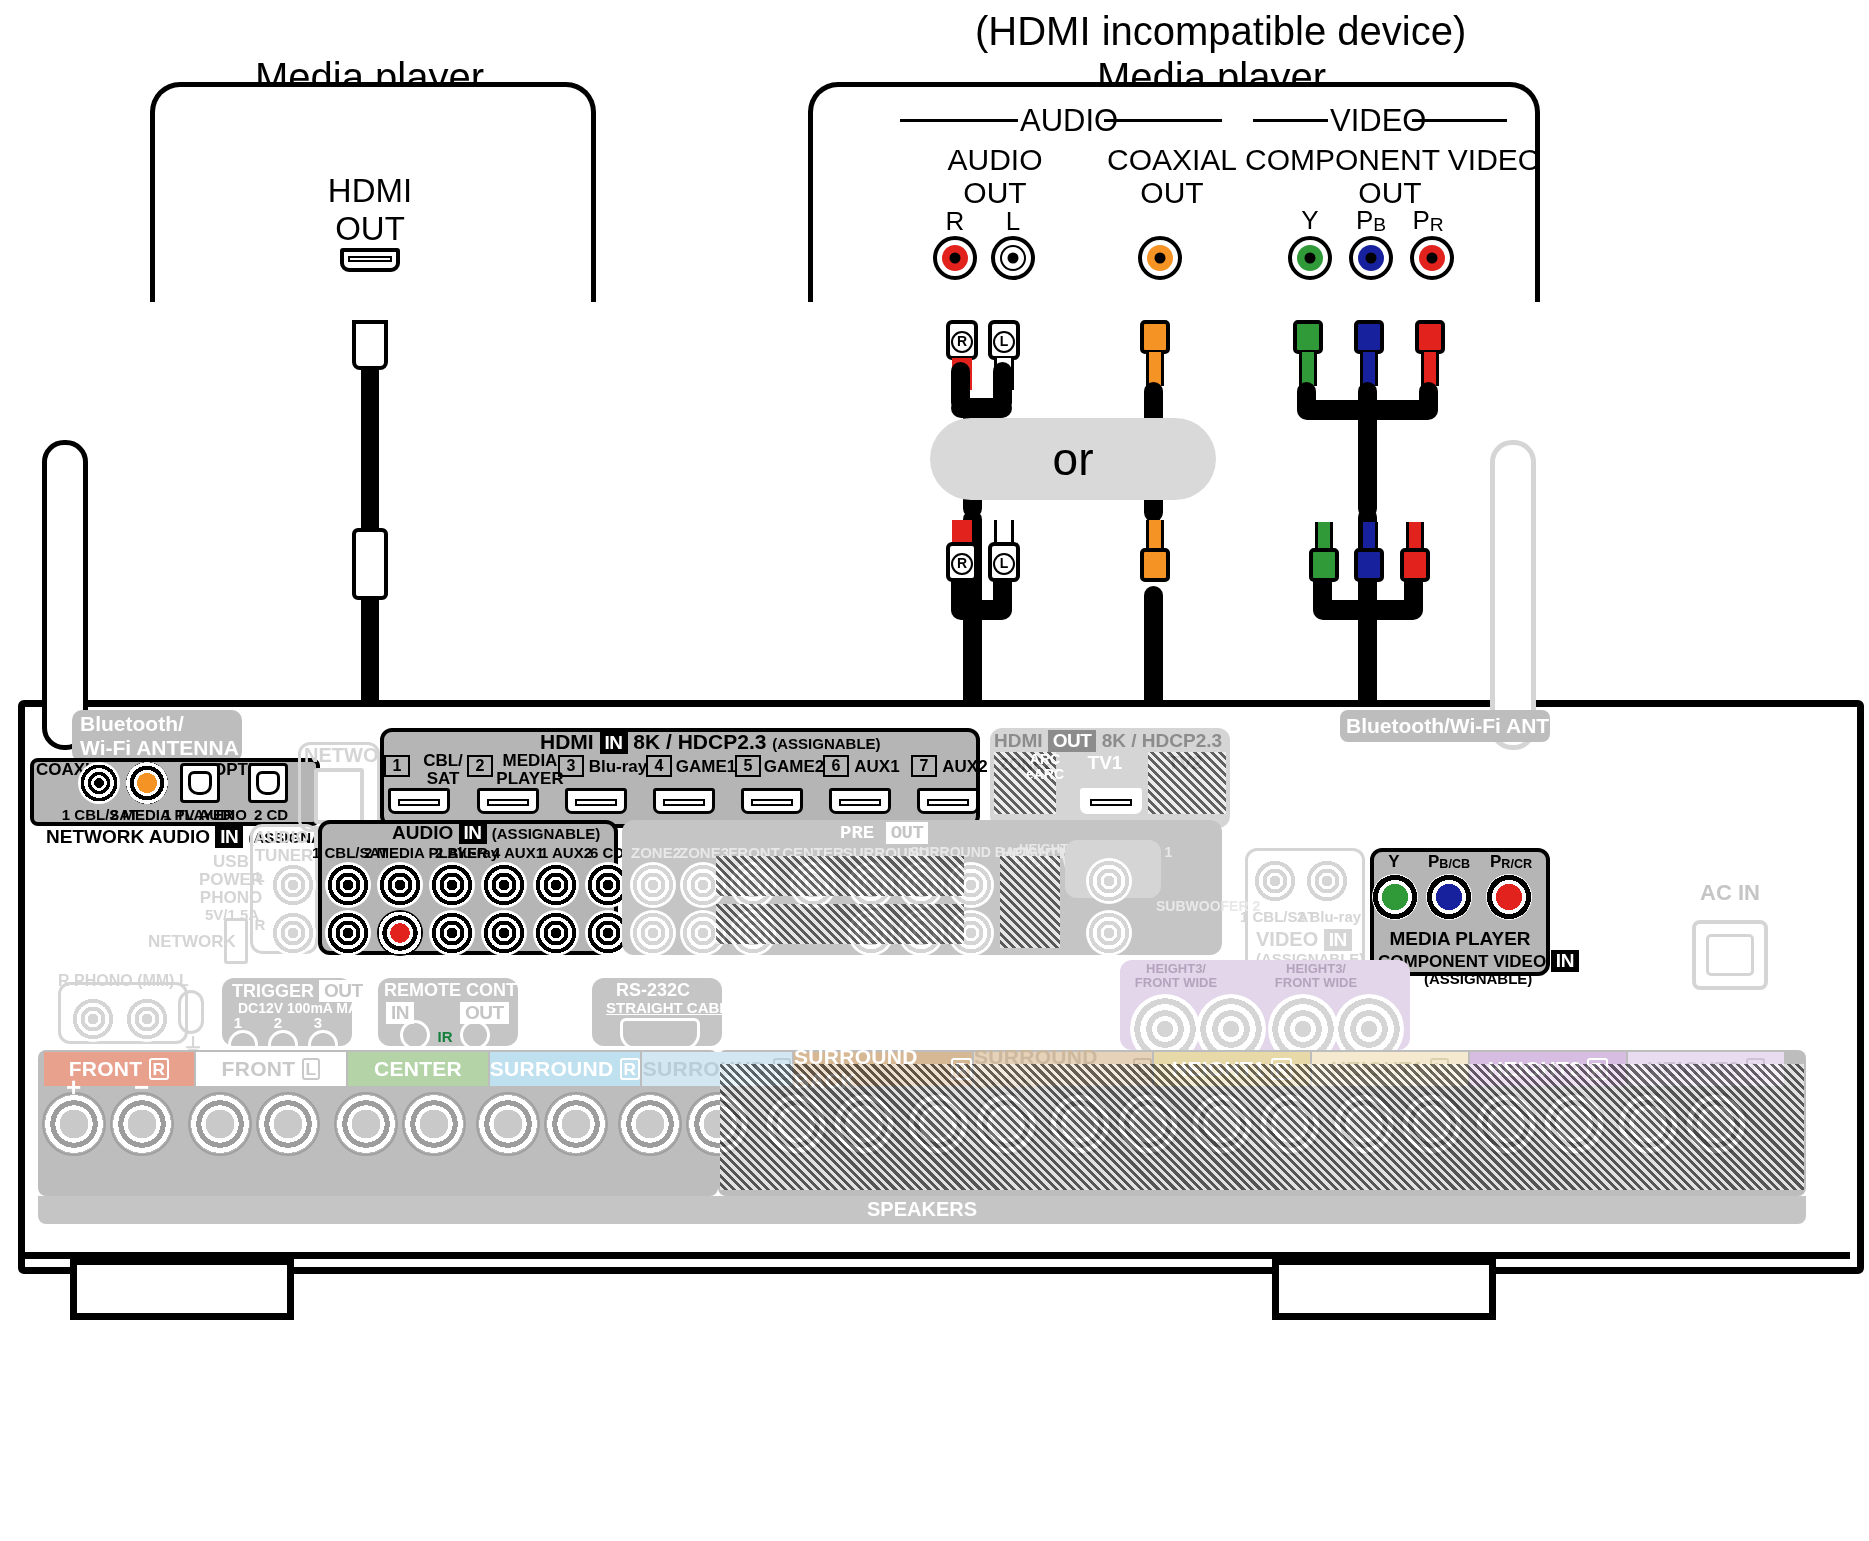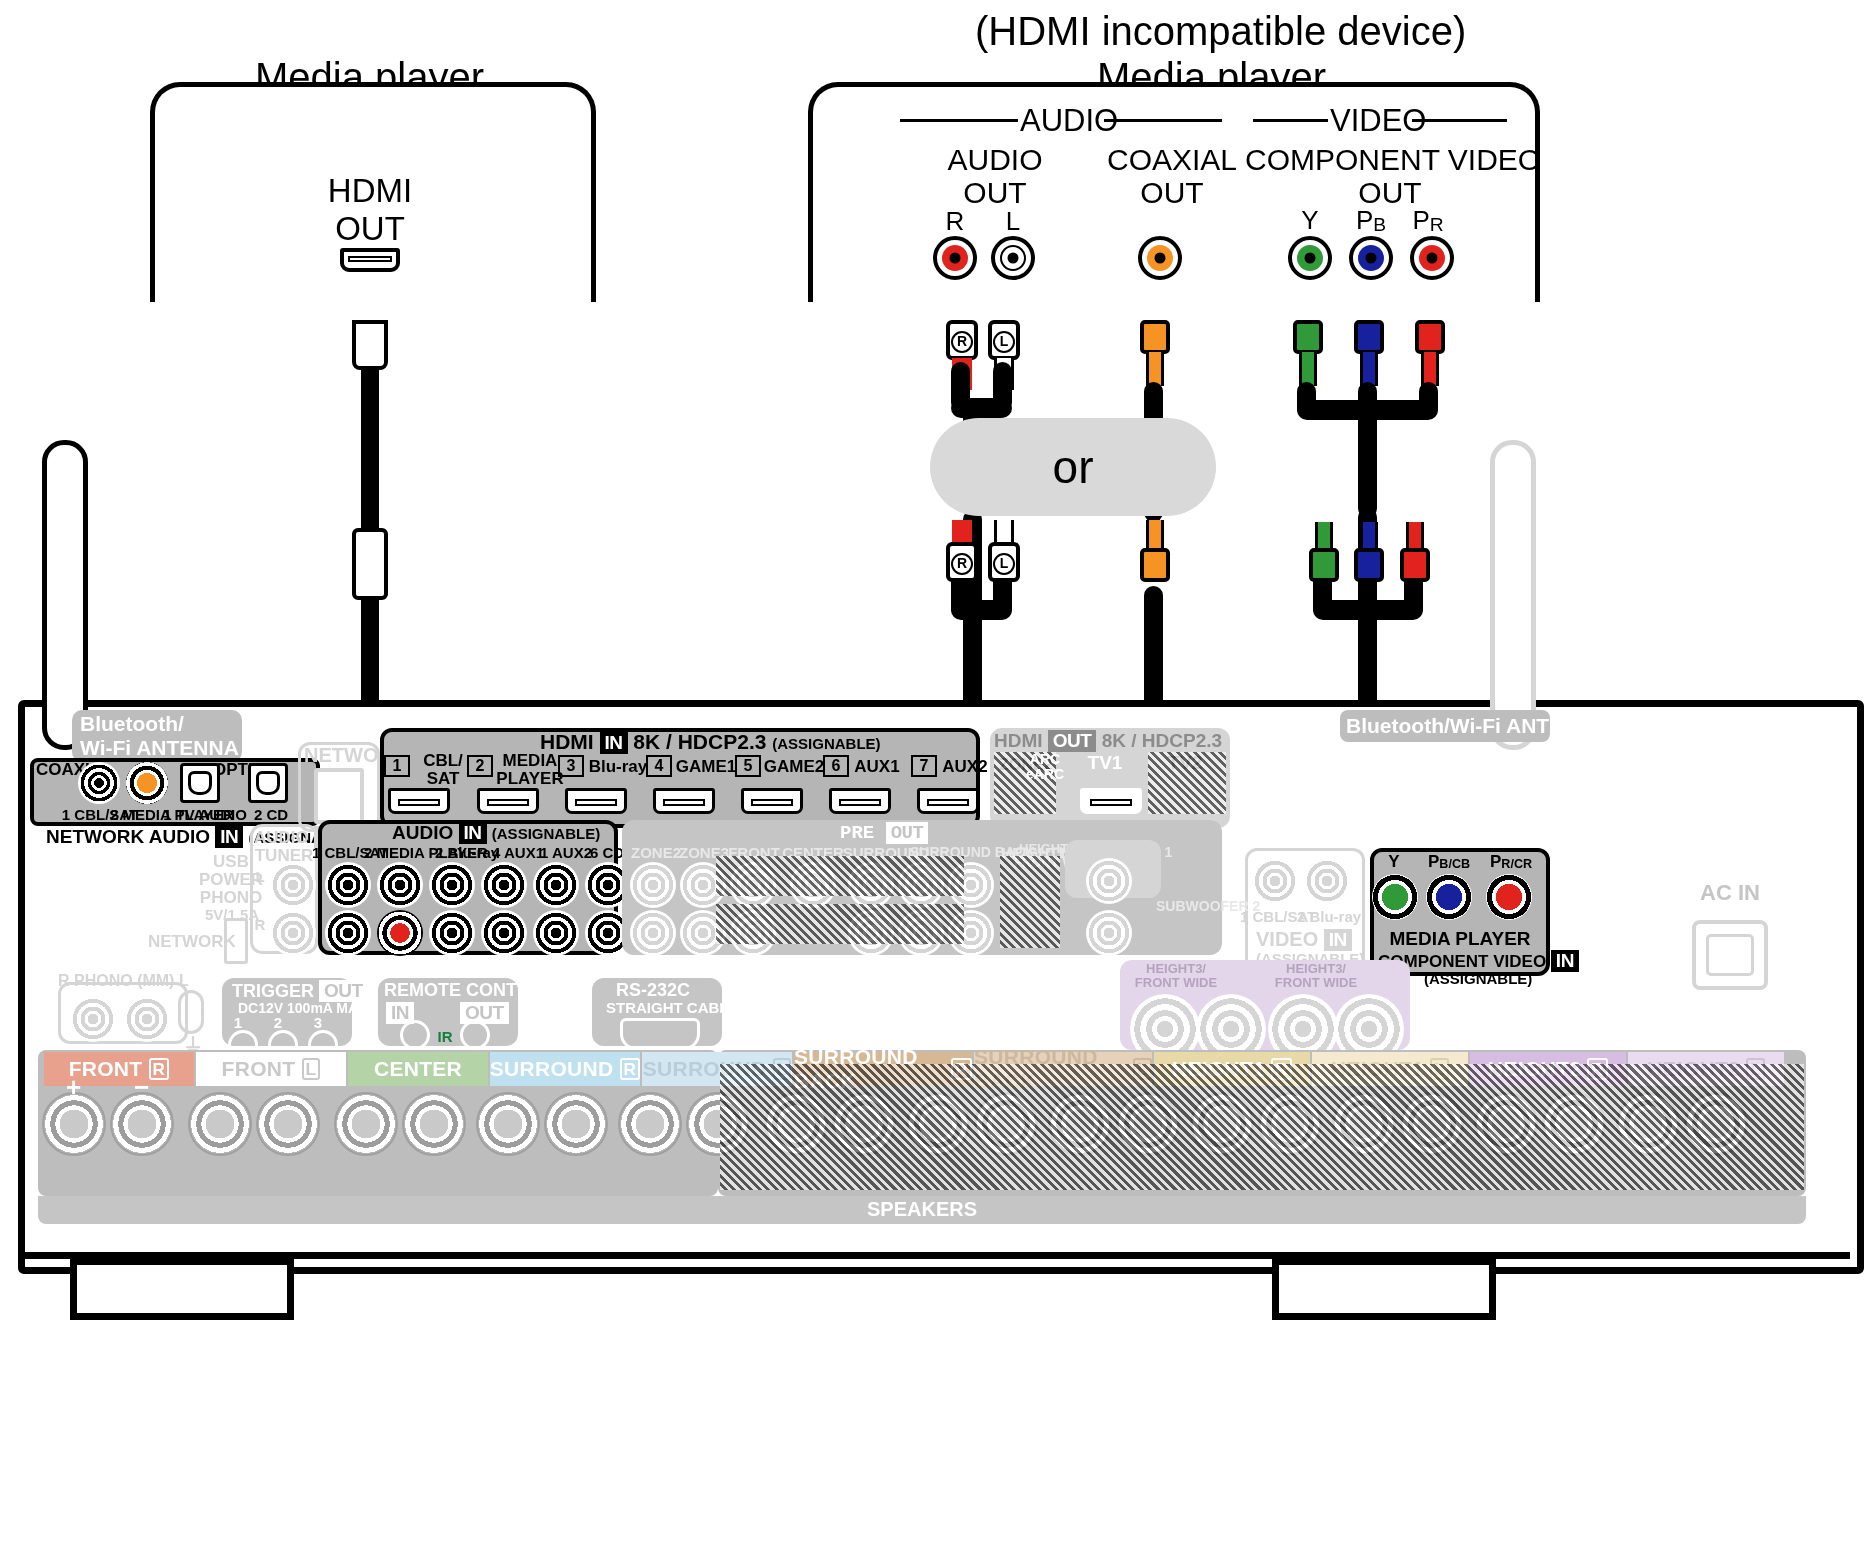--- a/index.html
+++ b/index.html
@@ -204,21 +204,21 @@
 <div class="cable-r" style="left:1144px;top:382px;width:19px;height:140px;"></div>
 <div class="plug" style="left:1140px;top:520px;">
   <div class="abs" style="left:6px;top:0;width:18px;height:30px;background:#f59324;border-left:3px solid #000;border-right:3px solid #000;box-sizing:border-box;"></div>
   <div class="plug-body" style="left:0;top:28px;width:30px;height:34px;border-radius:5px;background:#f59324;border-color:#000;"></div>
 </div>
 <div class="cable-r" style="left:1144px;top:586px;width:19px;height:392px;"></div>
 <div class="cable-r" style="left:20px;top:958px;width:1140px;height:20px;"></div>
 <div class="cable-r" style="left:20px;top:770px;width:19px;height:200px;"></div>
 <div class="cable-r" style="left:28px;top:772px;width:112px;height:20px;"></div>
 
-<div class="or-pill" style="left:930px;top:418px;width:286px;height:98px;">or</div>
+<div class="or-pill" style="left:930px;top:418px;width:286px;height:82px;">or</div>
 
 <div class="plug" style="left:1293px;top:320px;">
   <div class="plug-body" style="left:0;top:0;width:30px;height:34px;border-radius:5px;background:#2f9a37;"></div>
   <div class="abs" style="left:6px;top:32px;width:18px;height:34px;background:#2f9a37;border-left:3px solid #000;border-right:3px solid #000;box-sizing:border-box;"></div>
 </div>
 <div class="plug" style="left:1354px;top:320px;">
   <div class="plug-body" style="left:0;top:0;width:30px;height:34px;border-radius:5px;background:#17219e;"></div>
   <div class="abs" style="left:6px;top:32px;width:18px;height:34px;background:#17219e;border-left:3px solid #000;border-right:3px solid #000;box-sizing:border-box;"></div>
 </div>
 <div class="plug" style="left:1415px;top:320px;">
@@ -473,21 +473,21 @@
 <div class="pnl" style="left:378px;top:978px;width:140px;height:68px;background:#c5c5c5;"></div>
 <div class="pnl-t wh" style="left:384px;top:980px;font-size:18px;">REMOTE CONTROL</div>
 <div class="pnl-t" style="left:386px;top:1000px;"><span class="tagb" style="background:#fff;color:#c5c5c5;">IN</span></div>
 <div class="pnl-t" style="left:460px;top:1000px;"><span class="tagb" style="background:#fff;color:#c5c5c5;">OUT</span></div>
 <div class="abs" style="left:400px;top:1020px;width:30px;height:30px;border:3px solid #fff;border-radius:50%;box-sizing:border-box;"></div>
 <div class="jlbl" style="left:432px;top:1028px;width:26px;font-size:15px;color:#15803d;">IR</div>
 <div class="abs" style="left:460px;top:1020px;width:30px;height:30px;border:3px solid #fff;border-radius:50%;box-sizing:border-box;"></div>
 
 <div class="pnl" style="left:592px;top:978px;width:130px;height:68px;background:#c5c5c5;"></div>
 <div class="pnl-t wh" style="left:616px;top:980px;font-size:18px;">RS-232C</div>
-<div class="pnl-t wh" style="left:606px;top:999px;font-size:15px;">STRAIGHT CABLE</div>
+<div class="pnl-t wh" style="left:606px;top:999px;font-size:15px;text-decoration:underline;">STRAIGHT CABLE</div>
 <div class="abs" style="left:620px;top:1018px;width:80px;height:32px;border:3px solid #fff;border-radius:6px 6px 16px 16px;box-sizing:border-box;"></div>
 
 <div class="jlbl gh" style="left:1680px;top:880px;width:100px;font-size:22px;color:#c5c5c5;">AC IN</div>
 <div class="abs" style="left:1692px;top:920px;width:76px;height:70px;border:4px solid #d5d5d5;border-radius:8px;background:#fff;box-sizing:border-box;"></div>
 <div class="abs" style="left:1706px;top:934px;width:48px;height:42px;border:3px solid #d5d5d5;border-radius:5px;box-sizing:border-box;"></div>
 
 <div class="pnl" style="left:1120px;top:960px;width:290px;height:90px;background:#e3d6ea;"></div>
 <div class="jlbl" style="left:1126px;top:962px;width:100px;font-size:13px;line-height:1.05;color:#b5a3bd;">HEIGHT3/<br>FRONT WIDE</div>
 <div class="jlbl" style="left:1266px;top:962px;width:100px;font-size:13px;line-height:1.05;color:#b5a3bd;">HEIGHT3/<br>FRONT WIDE</div>
 <div class="jack gh" style="left:1130px;top:994px;width:70px;height:70px;"></div>

